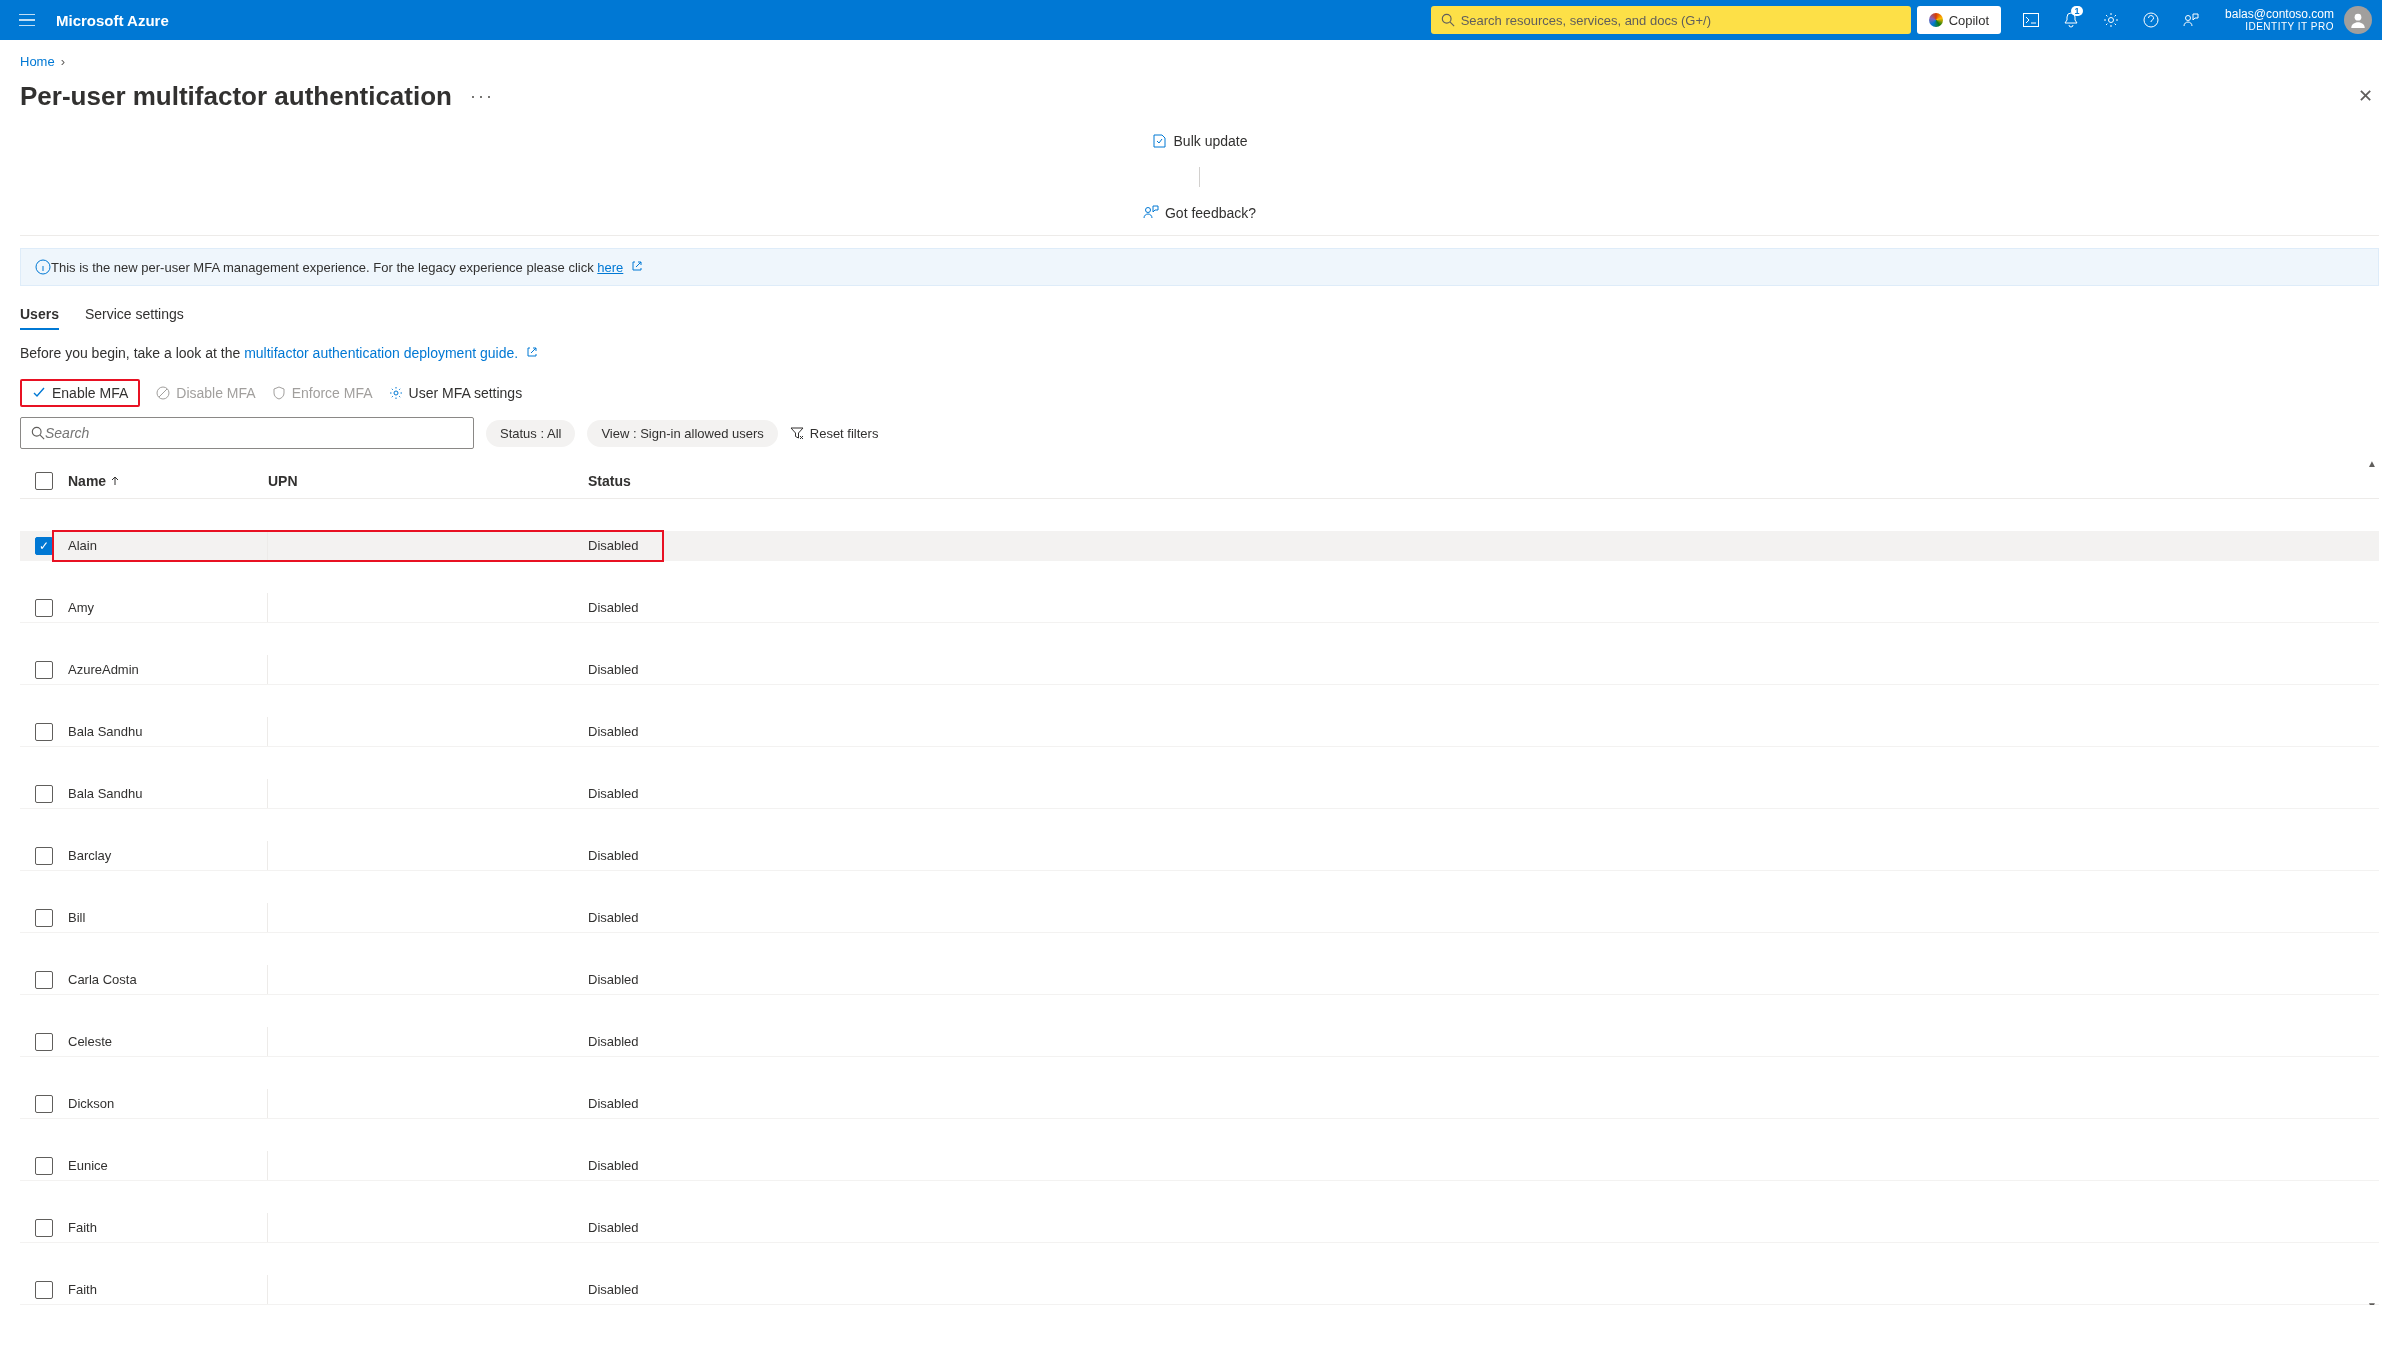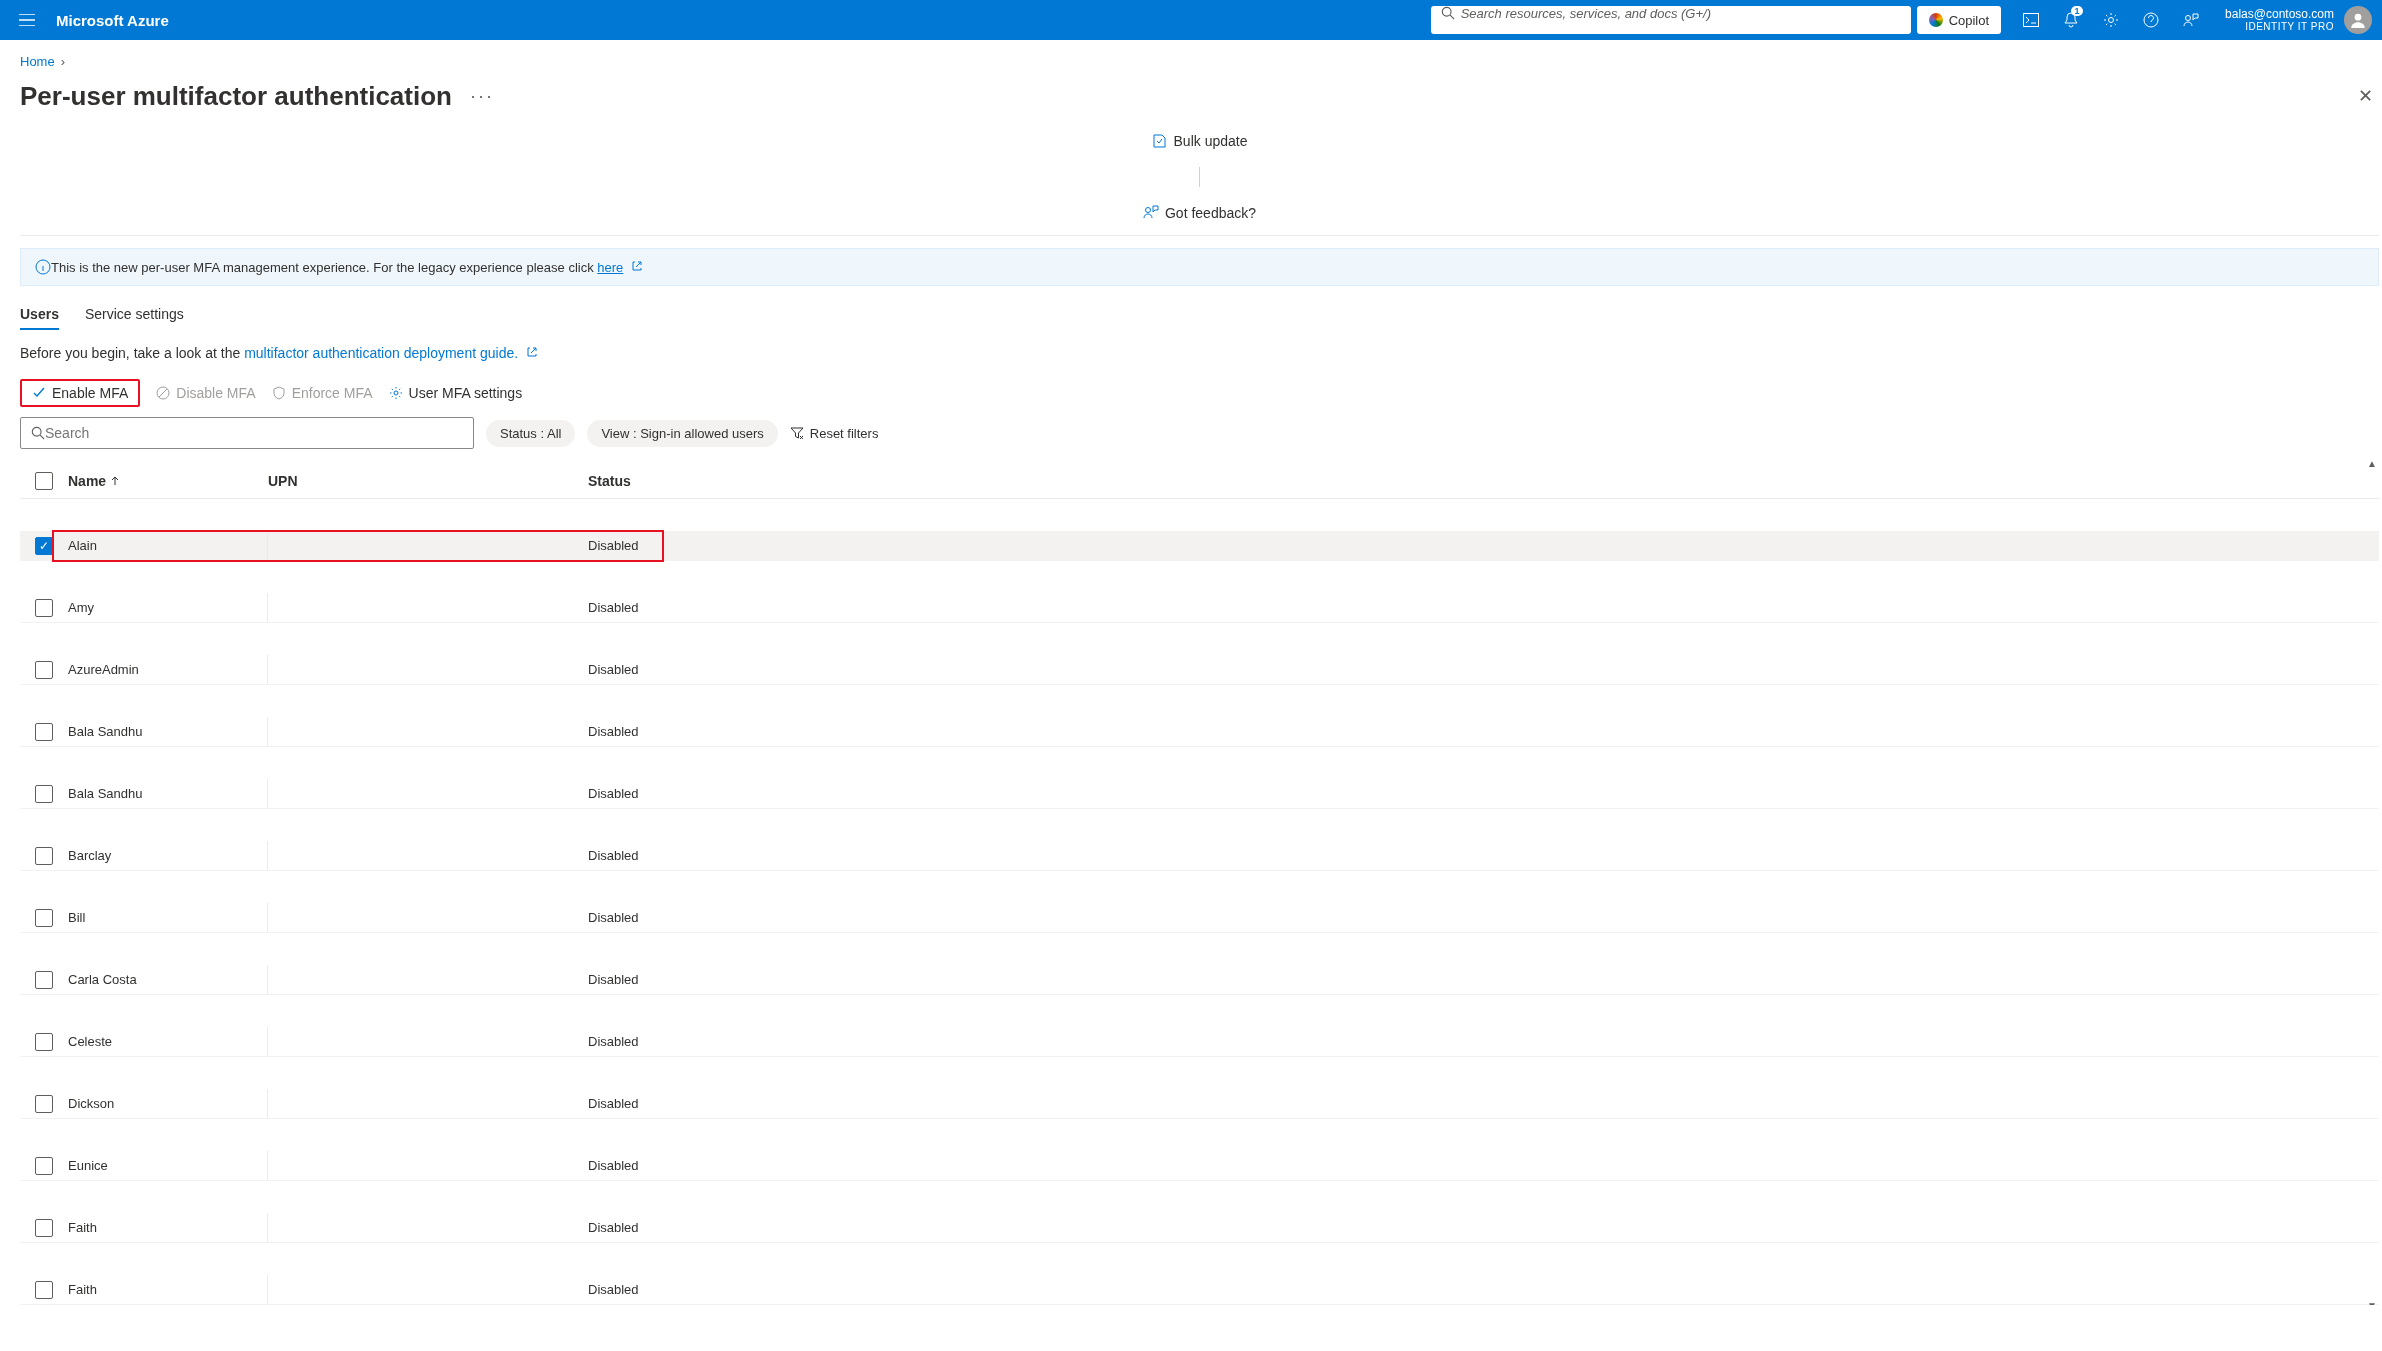--- a/index.html
+++ b/index.html
@@ -3,21 +3,21 @@
 <meta charset="utf-8">
 <style>
 * { box-sizing: border-box; margin: 0; padding: 0; font-family: "Segoe UI", Arial, sans-serif; }
 body { background: #fff; color: #323130; font-size: 13px; }
 
 
 .top-header { background: #0078d4; height: 40px; display: flex; align-items: center; padding: 0 10px; color: #fff; }
 .hamburger { width: 34px; display: flex; align-items: center; justify-content: center; cursor: pointer; height: 100%; }
 .brand { font-size: 15px; font-weight: 600; margin-left: 12px; }
 .header-spacer { flex: 1; }
-.search-box { background: #ffffff; height: 28px; width: 480px; border-radius: 3px; display: flex; align-items: flex-start; padding: 0 10px; color: #3b3a39; font-size: 13px; font-style: italic; }
+.search-box { background: #fde047; height: 28px; width: 480px; border-radius: 3px; display: flex; align-items: center; padding: 0 10px; color: #3b3a39; font-size: 13px; }
 .search-box svg { margin-right: 6px; }
 .copilot-btn { background: #fff; color: #323130; height: 28px; border-radius: 3px; display: flex; align-items: center; padding: 0 12px; margin-left: 6px; font-size: 13px; cursor: pointer; }
 .copilot-dot { width: 14px; height: 14px; border-radius: 50%; background: conic-gradient(#d83b01,#ffb900,#107c10,#0078d4,#8764b8,#d83b01); margin-right: 6px; }
 .header-icons { display: flex; align-items: center; height: 100%; margin-left: 10px; }
 .header-icon { width: 40px; height: 40px; display: flex; align-items: center; justify-content: center; cursor: pointer; position: relative; }
 .notif-badge { position: absolute; top: 6px; right: 8px; background: #fff; color: #0078d4; font-size: 9px; border-radius: 8px; padding: 0 3px; font-weight: 600; min-width: 12px; text-align: center; }
 .user-pane { display: flex; flex-direction: column; align-items: flex-end; margin-left: 14px; font-size: 12px; line-height: 1.2; }
 .user-sub { font-size: 10px; letter-spacing: 0.5px; }
 .avatar { width: 28px; height: 28px; border-radius: 50%; background: #a19f9d; margin-left: 10px; display: flex; align-items: center; justify-content: center; }
 
@@ -54,21 +54,21 @@
 
 
 .actions { display: flex; align-items: center; gap: 16px; margin-top: 18px; font-size: 14px; }
 .action-btn { display: flex; align-items: center; gap: 6px; cursor: pointer; }
 .action-btn.disabled { color: #a19f9d; cursor: default; }
 .action-btn.highlight { border: 2px solid #e81123; padding: 4px 10px; border-radius: 2px; }
 
 
 .filter-row { display: flex; align-items: center; gap: 12px; margin-top: 10px; flex-wrap: wrap; }
 .list-search { border: 1px solid #8a8886; height: 32px; width: 454px; display: flex; align-items: center; padding: 0 10px; border-radius: 2px; }
-.list-search input { border: none; outline: none; font-size: 14px; flex: 1; background: transparent; }
+.list-search input { border: none; outline: none; font-size: 14px; flex: 1; background: transparent; font-style: italic; }
 .pill { background: #f3f2f1; border-radius: 16px; padding: 6px 14px; font-size: 13px; cursor: pointer; }
 .reset-filters { display: flex; align-items: center; gap: 6px; font-size: 13px; cursor: pointer; }
 
 
 .table-wrap { margin-top: 14px; border-top: 1px solid transparent; position: relative; }
 .thead { display: flex; align-items: center; padding: 8px 0; font-weight: 600; font-size: 14px; border-bottom: 1px solid #edebe9; }
 .th-check { width: 48px; display: flex; justify-content: center; }
 .th-name { width: 200px; display: flex; align-items: center; gap: 4px; }
 .th-upn { width: 320px; }
 .th-status { width: 150px; }

